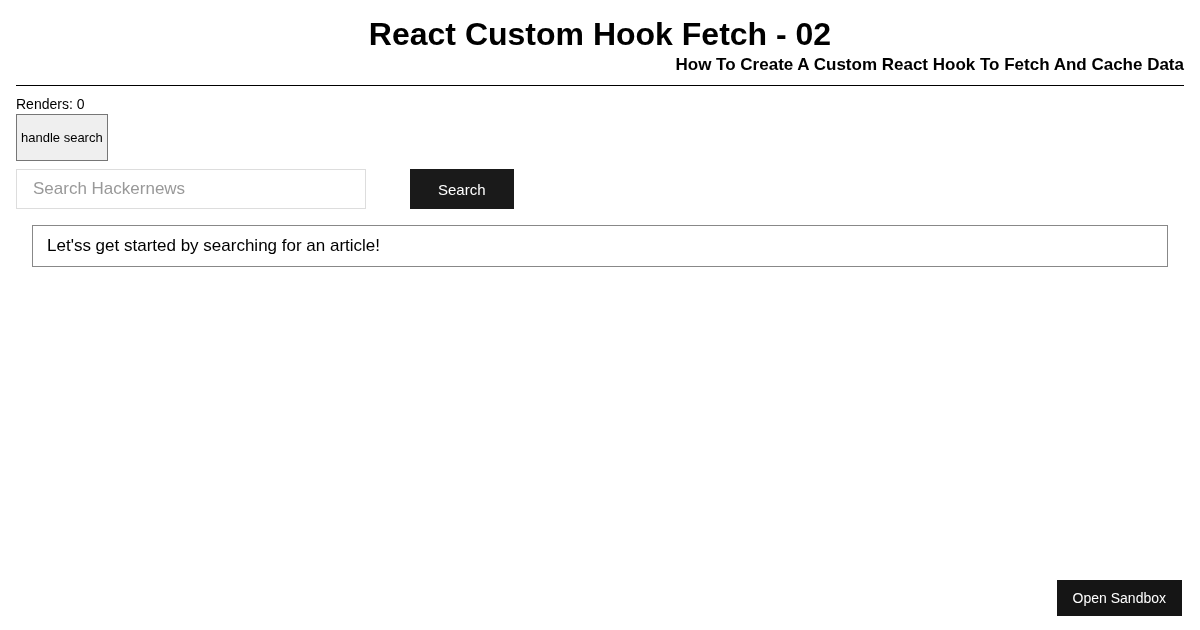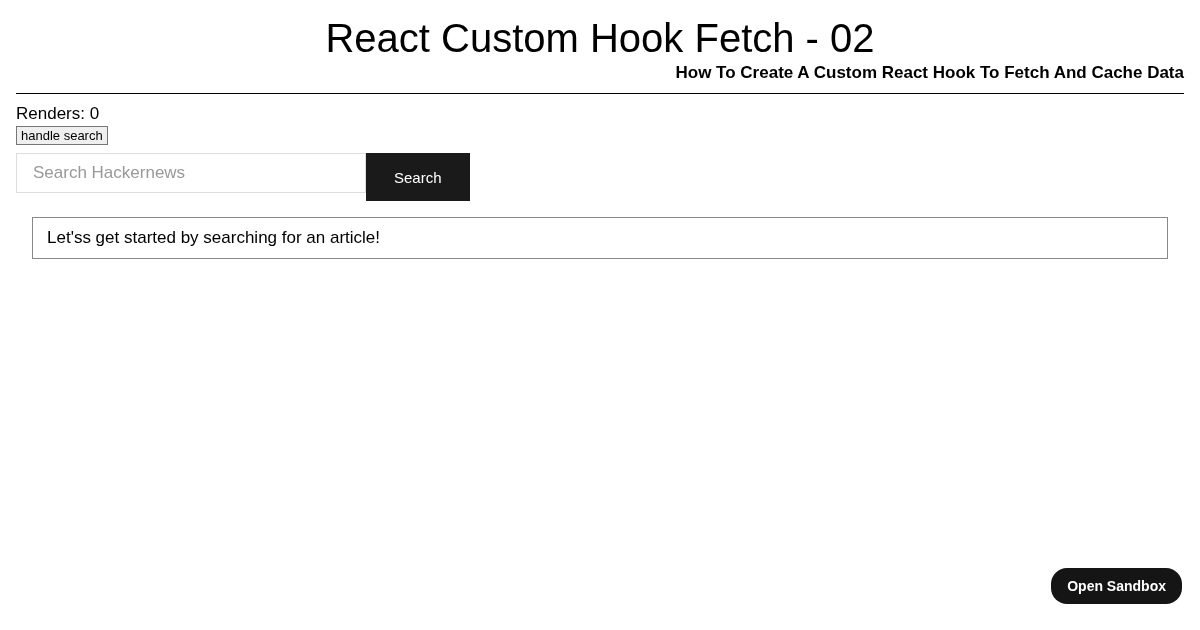--- a/index.html
+++ b/index.html
@@ -15,44 +15,44 @@
       position: relative;
     }
     .header {
       text-align: center;
       padding-top: 16px;
       padding-bottom: 10px;
       border-bottom: 1px solid #000;
       margin: 0 16px;
     }
     .title {
-      font-size: 40px;
-      font-weight: normal;
+      font-size: 32px;
+      font-weight: bold;
       color: #000;
       margin-bottom: 2px;
     }
     .subtitle {
       font-size: 17px;
       font-weight: bold;
       color: #000;
       text-align: right;
     }
     .content {
       padding: 10px 16px 0 16px;
     }
     .renders {
-      font-size: 17px;
+      font-size: 14px;
       color: #000;
       margin-bottom: 2px;
     }
     .handle-search {
       font-size: 13px;
       background: #efefef;
       border: 1px solid #767676;
-      padding: 1px 4px;
+      padding: 15px 4px;
       font-family: Arial, sans-serif;
       cursor: pointer;
       margin-bottom: 8px;
       display: inline-block;
     }
     .search-row {
       display: flex;
       align-items: stretch;
       margin-bottom: 16px;
     }
@@ -62,49 +62,49 @@
       border: 1px solid #ddd;
       padding: 0 16px;
       font-size: 17px;
       color: #ef4444;
       outline: none;
     }
     .search-input::placeholder {
       color: #999;
     }
     .search-button {
-      height: 48px;
+      height: 40px;
       padding: 0 28px;
       background: #1a1a1a;
       color: #fff;
       border: none;
       font-size: 15px;
       cursor: pointer;
       font-family: Arial, sans-serif;
+      margin-left: 44px;
     }
     .message-box {
       margin: 0 16px;
       border: 1px solid #888;
       padding: 10px 14px;
       font-size: 17px;
       color: #000;
     }
     .open-sandbox {
       position: absolute;
-      bottom: 26px;
+      bottom: 14px;
       right: 18px;
       background: #151515;
       color: #fff;
       border: none;
-      border-radius: 16px;
+      border-radius: 0;
       padding: 10px 16px;
       font-size: 14px;
       cursor: pointer;
       font-family: Arial, sans-serif;
-      font-weight: bold;
     }
   </style>
 </head>
 <body>
 
 <div class="header">
   <h1 class="title">React Custom Hook Fetch - 02</h1>
   <h2 class="subtitle">How To Create A Custom React Hook To Fetch And Cache Data</h2>
 </div>
 

